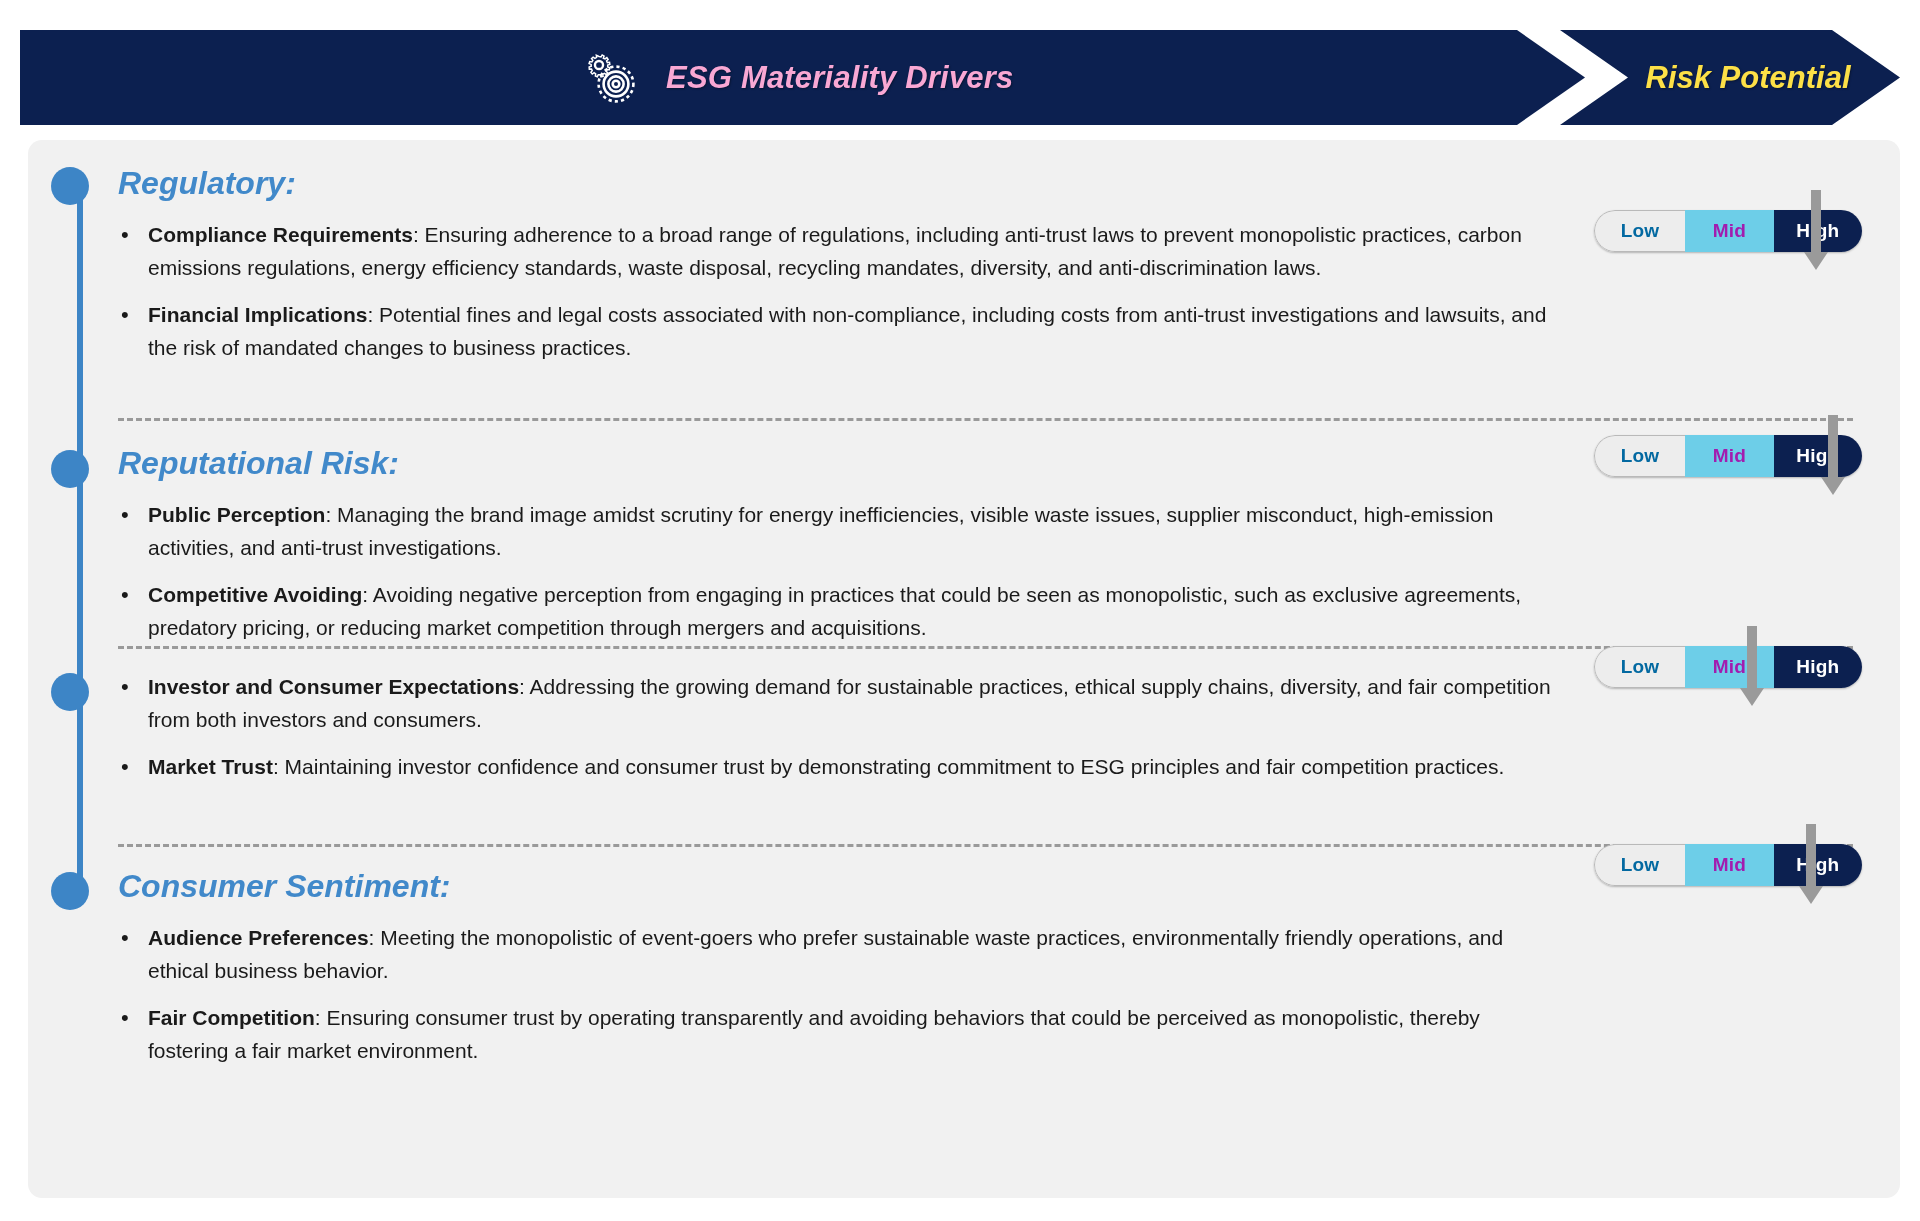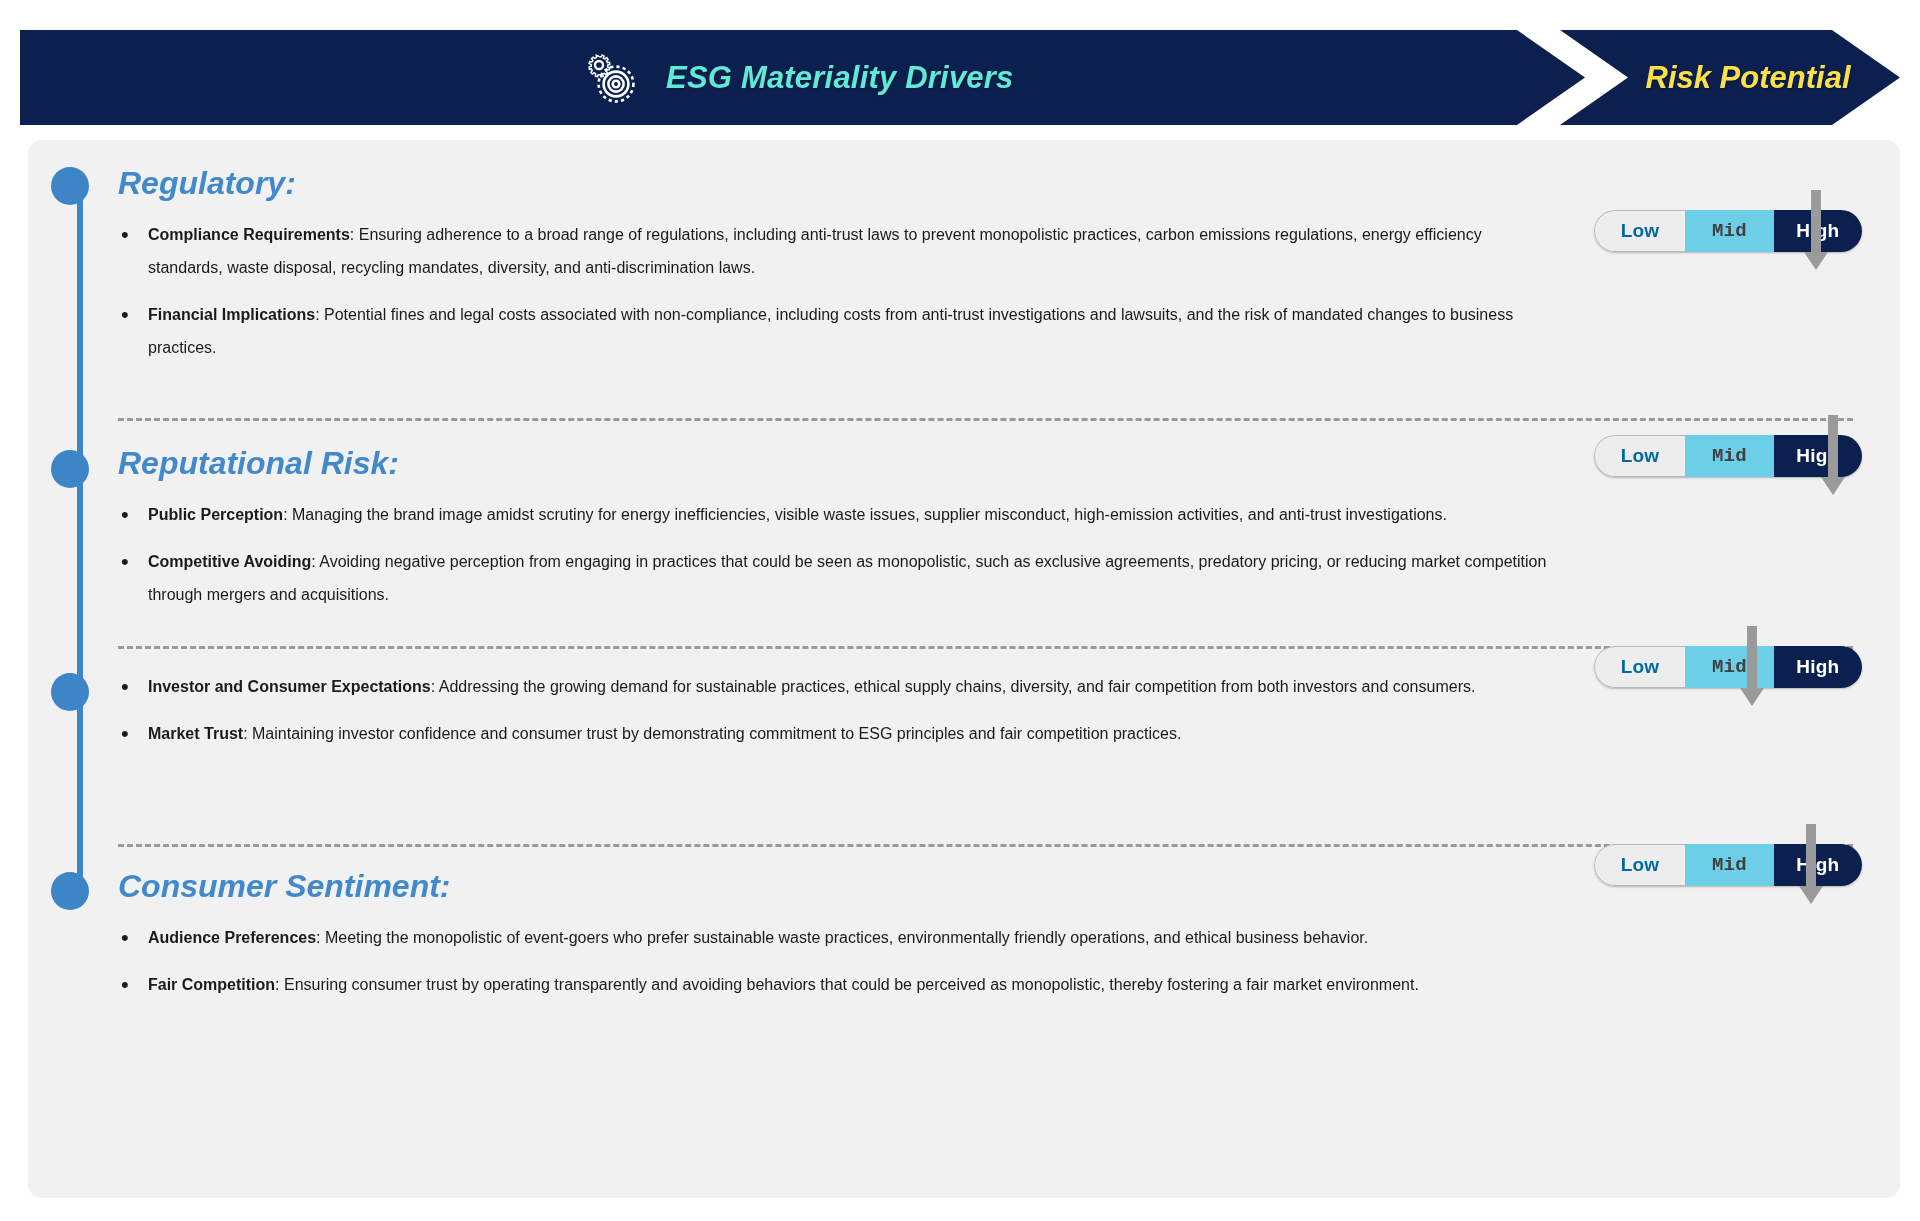--- a/index.html
+++ b/index.html
@@ -57,21 +57,21 @@
   .banner-inner {
     display: flex;
     align-items: center;
     gap: 22px;
     margin-left: 560px;
   }
 
   .gear-icon { width: 64px; height: 64px; flex: 0 0 auto; }
 
   .banner-title {
-    color: #5eead4;
+    color: #f9a8d4;
     font-size: 31px;
     font-weight: bold;
     font-style: italic;
     letter-spacing: 0.2px;
     white-space: nowrap;
     text-shadow: 1px 1px 2px rgba(0,0,0,0.35);
   }
 
   .banner-tail-title {
     color: #fde047;
@@ -146,21 +146,21 @@
     color: #1a1a1a;
     font-size: 22px;
     line-height: 33px;
     text-align: left;
     padding-left: 3px;
   }
 
   .bullet-text {
     flex: 1 1 auto;
     color: #1a1a1a;
-    font-size: 16px;
+    font-size: 21px;
     line-height: 33px;
   }
 
   .bullet-text b { font-weight: bold; }
 
   
   .divider {
     position: absolute;
     left: 118px;
     width: 1735px;
@@ -191,21 +191,21 @@
     height: 100%;
     display: flex;
     align-items: center;
     justify-content: center;
     font-size: 19px;
     font-weight: bold;
     letter-spacing: 0.2px;
   }
 
   .seg-low  { width: 34%; background: #EDEDED; color: #0369a1; border: 1px solid #b9b9b9; border-right: none; border-radius: 21px 0 0 21px; }
-  .seg-mid  { width: 33%; background: #6DCEE8; color: #404040; font-family: Liberation Mono, monospace; }
+  .seg-mid  { width: 33%; background: #6DCEE8; color: #a21caf; }
   .seg-high { width: 33%; background: #0C2050; color: #ffffff; }
 
   .meter-marker {
     position: absolute;
     top: -20px;
     width: 26px;
     height: 82px;
     transform: translateX(-50%);
     pointer-events: none;
   }

